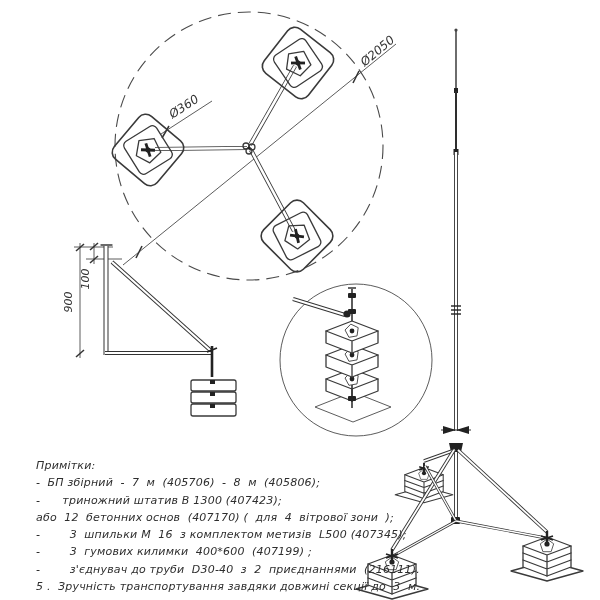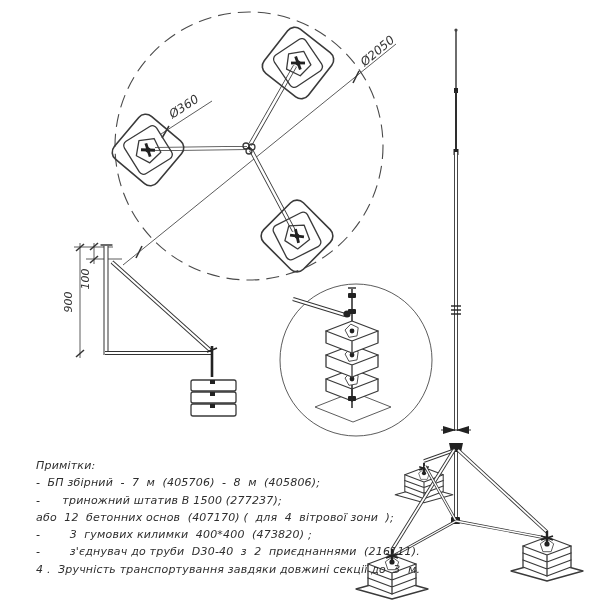--- a/index.html
+++ b/index.html
@@ -260,20 +260,21 @@
       <line x1="-6" y1="-9" x2="6" y2="-5" stroke="#222" stroke-width="1.8"></line>
       <line x1="-6" y1="-5" x2="6" y2="-9" stroke="#222" stroke-width="1.8"></line>
       <circle cx="0" cy="-1" r="2.6" class="dark"></circle>
     </g>
   </g>
 </svg>
 
 <div class="notes">
   <div>Примітки:</div>
   <div>-  БП збірний  -  7  м  (405706)  -  8  м  (405806);</div>
-  <div>-      триножний штатив В 1500 (277237);</div>
+  <div>-      триножний штатив В 1300 (407423);</div>
   <div>або  12  бетонних основ  (407170) (  для  4  вітрової зони  );</div>
-  <div>-        3  гумових килимки  400*400  (473820) ;</div>
+  <div>-        3  шпильки М  16  з комплектом метизів  L500 (407345);</div>
+  <div>-        3  гумових килимки  400*600  (407199) ;</div>
   <div>-        з'єднувач до труби  D30-40  з  2  приєднаннями  (216111).</div>
-  <div>4 .  Зручність транспортування завдяки довжині секції до  3  м.</div>
+  <div>5 .  Зручність транспортування завдяки довжині секції до  3  м.</div>
 </div>
 
 </div>
 
 </body></html>

